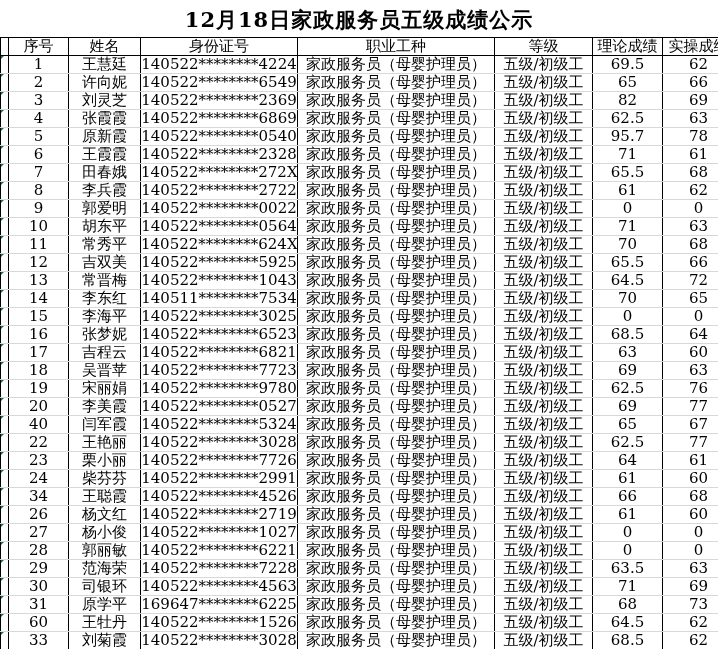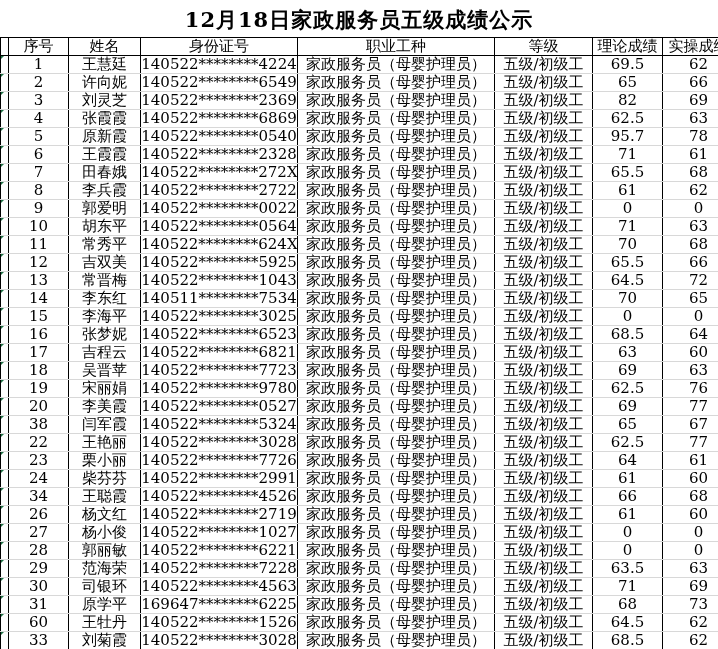--- a/index.html
+++ b/index.html
@@ -307,21 +307,21 @@
           <td class="id-cell">140522********0527</td>
           <td>家政服务员（母婴护理员）</td>
           <td>五级/初级工</td>
           <td>69</td>
           <td>77</td>
         </tr>
         <tr>
           <td class="marker">
             <span class="tri"></span>
           </td>
-          <td>38</td>
+          <td>40</td>
           <td>闫军霞</td>
           <td class="id-cell">140522********5324</td>
           <td>家政服务员（母婴护理员）</td>
           <td>五级/初级工</td>
           <td>65</td>
           <td>67</td>
         </tr>
         <tr>
           <td class="marker">
             <span class="tri"></span>

